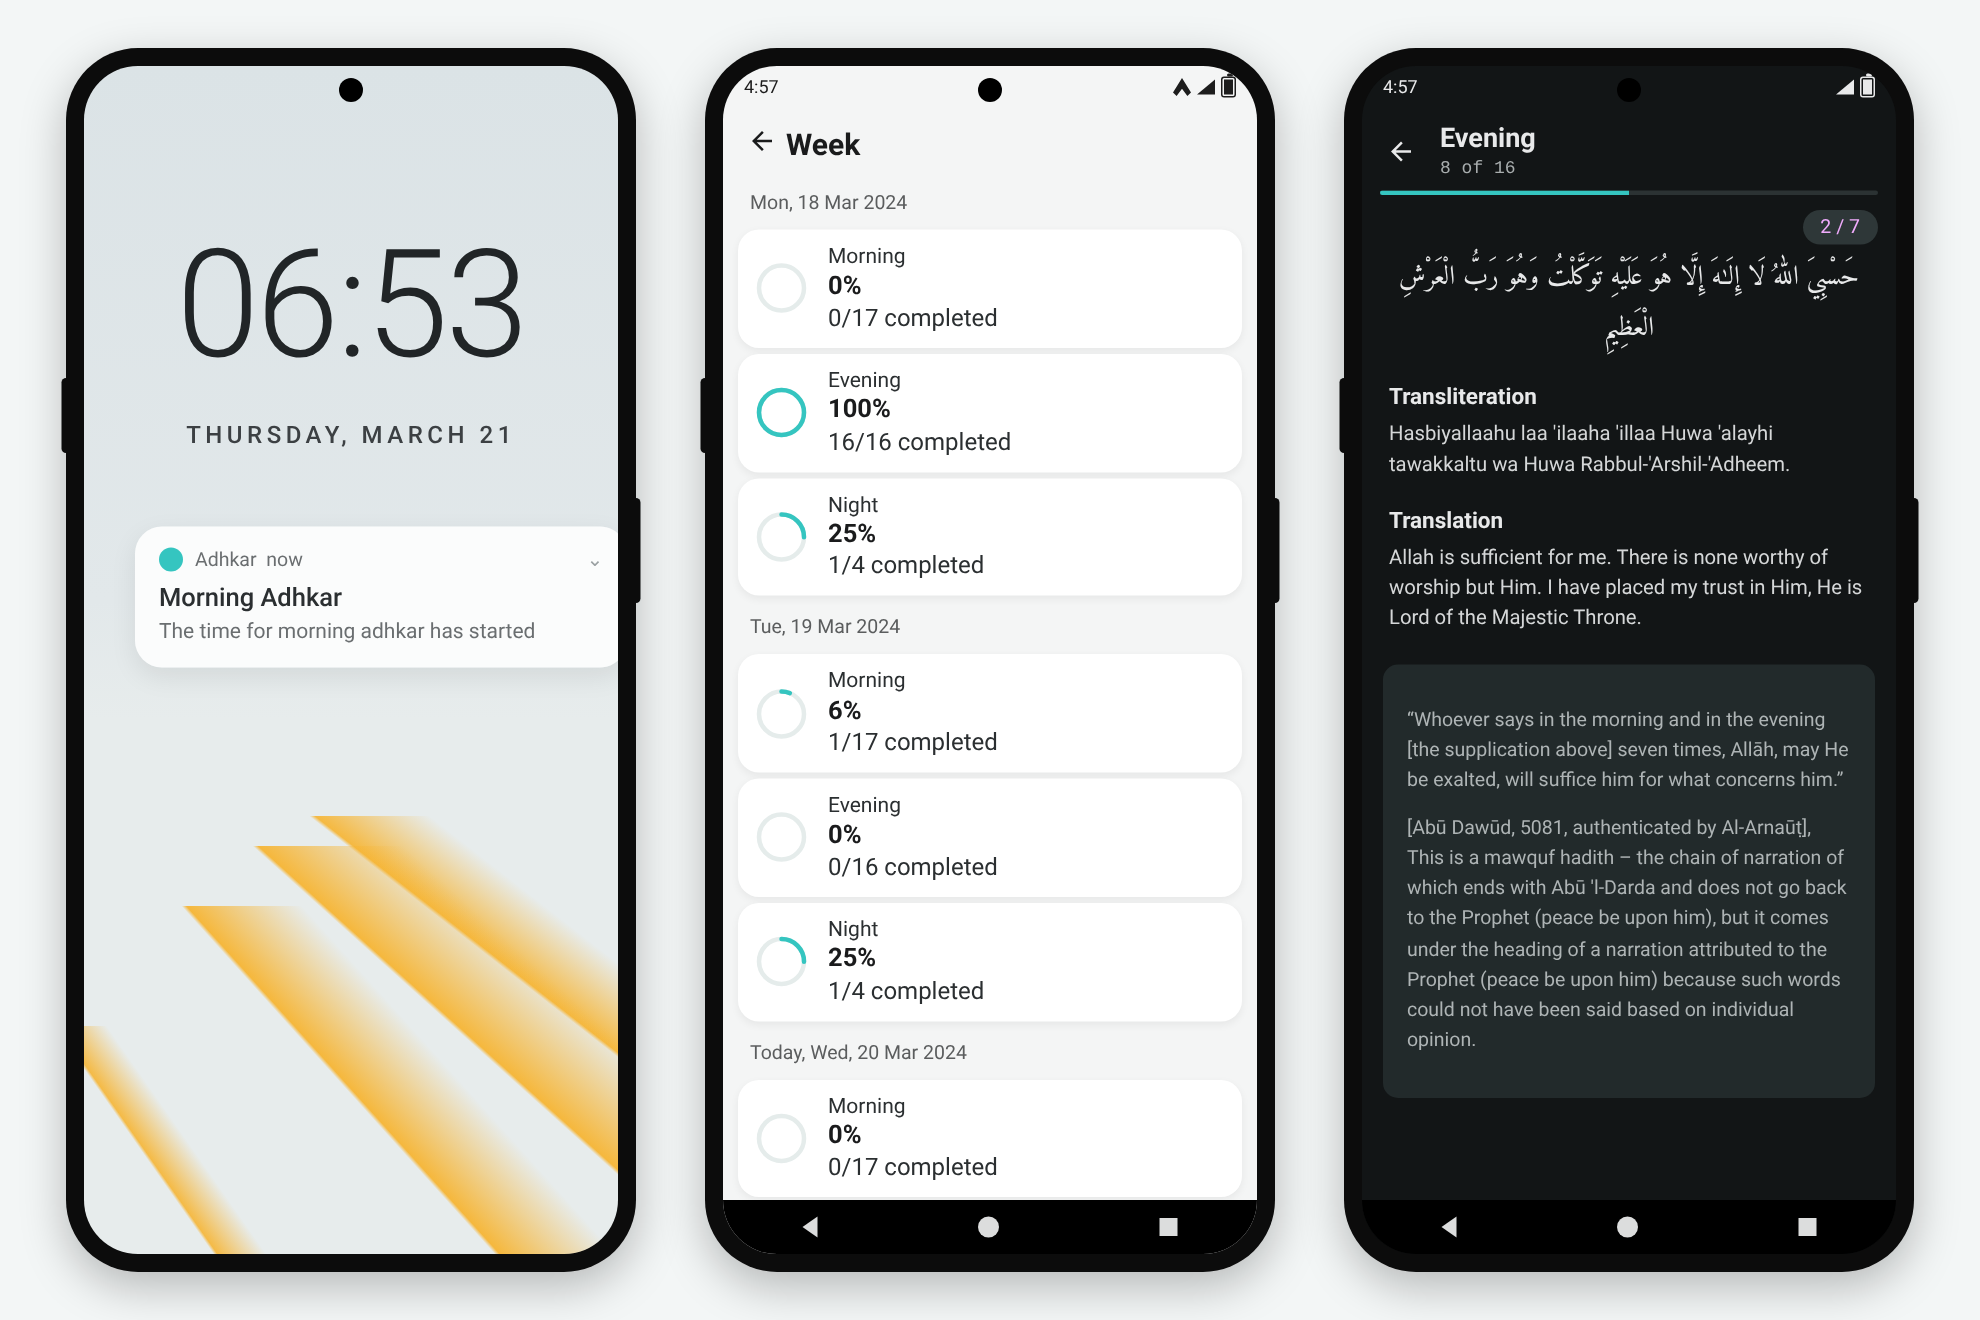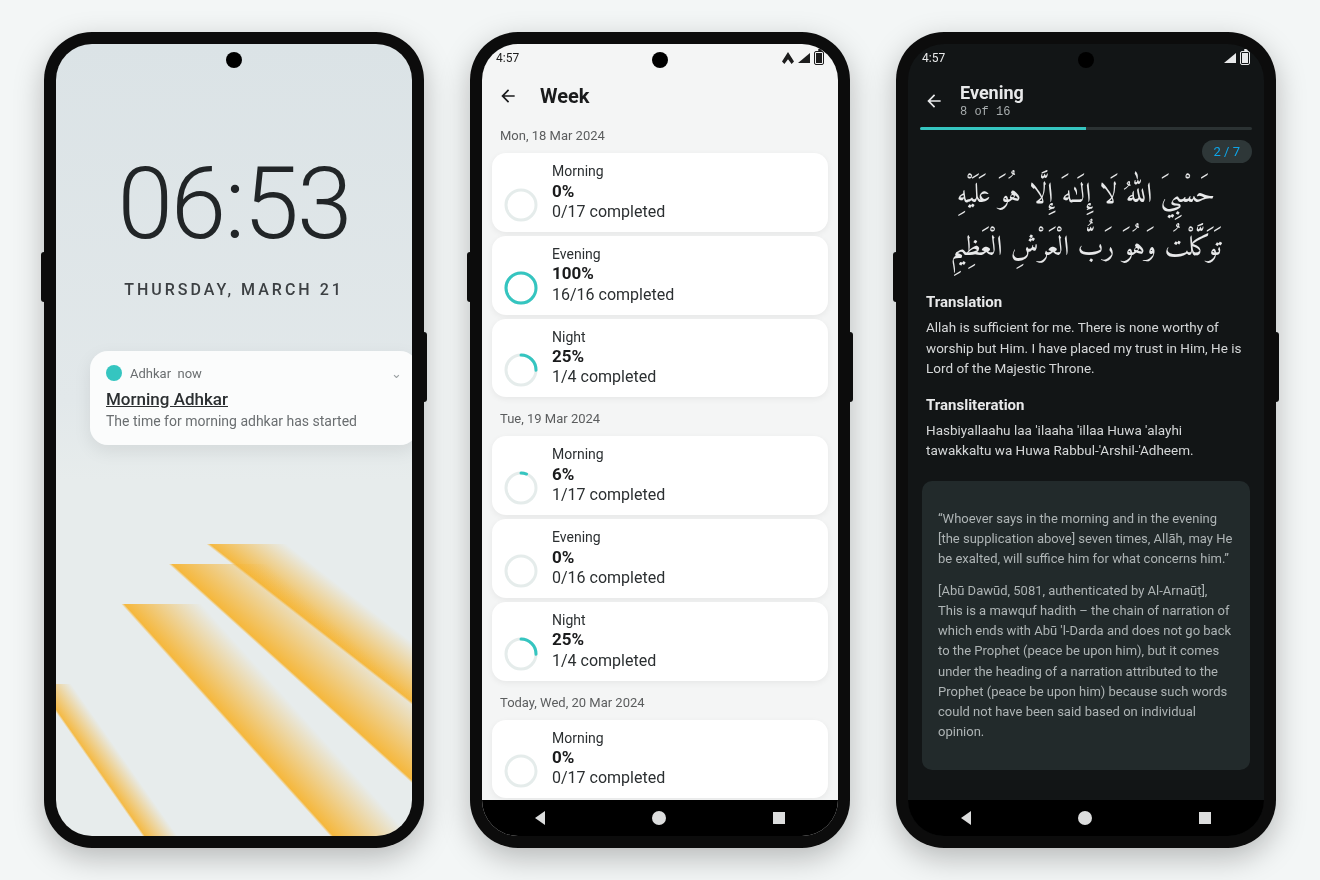--- a/index.html
+++ b/index.html
@@ -63,61 +63,61 @@
   .date{font-size:16px;letter-spacing:3px;color:#3c4043;margin-top:26px;font-weight:500;text-align:center;}
   .notif{
     margin-top:52px;width:328px;padding:14px 16px 16px;border-radius:18px;
     background:rgba(255,255,255,.85);backdrop-filter:blur(6px);
     box-shadow:0 6px 18px rgba(0,0,0,.08);
     margin-left:40px;
   }
   .notif-top{display:flex;align-items:center;gap:8px;color:#6a6e70;font-size:13px;}
   .notif-appicon{width:16px;height:16px;border-radius:50%;background:var(--teal);}
   .notif-chev{margin-left:auto;color:#9aa0a2;}
-  .notif-title{font-size:17px;color:#2b2f31;margin-top:8px;font-weight:500;text-decoration:underline;}
+  .notif-title{font-size:17px;color:#2b2f31;margin-top:8px;font-weight:500;}
   .notif-body{font-size:14px;color:#6a6e70;margin-top:4px;}
   
   .app-light{background:var(--light-grey-bg);height:100%;display:flex;flex-direction:column;}
   .statusbar{height:24px;display:flex;align-items:center;padding:4px 14px 0;font-size:12px;color:#1d1d1d;}
   .statusbar.dark{color:#e8e9ea;}
   .st-spacer{flex:1;}
   .st-icons{display:flex;gap:4px;align-items:center;}
   .tri{width:0;height:0;border-style:solid;border-width:0 0 10px 12px;border-color:transparent transparent currentColor transparent;}
   .wifi{width:12px;height:12px;background:currentColor;clip-path:polygon(50% 0,100% 80%,80% 100%,50% 60%,20% 100%,0 80%);} 
   .batt{width:10px;height:14px;border:1px solid currentColor;border-radius:2px;position:relative;}
   .batt::before{content:"";position:absolute;top:-3px;left:3px;width:4px;height:2px;background:currentColor;border-radius:1px;}
   .batt::after{content:"";position:absolute;inset:1px;background:currentColor;}
-  .appbar{display:flex;align-items:center;gap:22px;padding:12px 16px 10px;background:transparent;margin-top:4px;}
+  .appbar{display:flex;align-items:flex-start;gap:6px;padding:12px 16px 10px;background:transparent;margin-top:4px;}
   .back-arrow{width:20px;height:20px;}
   .appbar-title{font-size:20px;font-weight:700;color:#1a1b1c;}
   .list{flex:1;overflow:hidden;padding:0 8px;}
   .day-label{font-size:13px;color:#5b5d5e;padding:10px 10px 6px;}
   .row{
     background:var(--card);border-radius:14px;padding:10px 12px;margin:4px 2px;
-    display:flex;gap:14px;align-items:flex-end;box-shadow:var(--shadow);
+    display:flex;gap:14px;align-items:center;box-shadow:var(--shadow);
   }
   .ring{width:34px;height:34px;border-radius:50%;position:relative;flex:0 0 34px;}
   .ring svg{transform:rotate(-90deg);}
   .row-txt{display:flex;flex-direction:column;line-height:1.25;}
   .row-name{font-size:14px;color:#2b2f31;}
   .row-pct{font-size:17px;font-weight:700;color:#1a1b1c;}
   .row-count{font-size:16px;color:#2b2f31;}
   .navbar{height:36px;background:#000;display:flex;justify-content:space-around;align-items:center;color:#dcdddd;}
   .nav-tri{width:0;height:0;border-style:solid;border-width:7px 10px 7px 0;border-color:transparent #dcdddd transparent transparent;}
   .nav-circ{width:14px;height:14px;border-radius:50%;background:#dcdddd;}
   .nav-sq{width:12px;height:12px;background:#dcdddd;}
   
   .app-dark{background:var(--dark-bg);height:100%;display:flex;flex-direction:column;color:var(--dark-txt);}
   .dbar{display:flex;align-items:center;gap:16px;padding:10px 16px 6px;margin-top:4px;}
   .dbar-title{font-size:18px;font-weight:700;}
   .dbar-sub{font-size:12px;color:var(--dark-sub);margin-top:2px;font-family:Liberation Mono, monospace;}
   .progress{height:3px;background:#2b3233;margin:2px 12px 0;border-radius:2px;overflow:hidden;}
   .progress>div{height:100%;background:var(--teal);width:50%;}
-  .count-pill{align-self:flex-end;margin:10px 12px 0 0;background:#2e3738;color:#0ea5e9;font-size:13px;padding:4px 12px;border-radius:14px;}
-  .arabic{font-size:28px;line-height:1.9;text-align:center;direction:rtl;padding:6px 18px 0;font-family:"Amiri","Traditional Arabic","Scheherazade New",serif;}
+  .count-pill{align-self:flex-end;margin:10px 12px 0 0;background:#2e3738;color:#f0abfc;font-size:13px;padding:4px 12px;border-radius:14px;}
+  .arabic{font-size:18px;line-height:1.9;text-align:center;direction:rtl;padding:6px 18px 0;font-family:"Amiri","Traditional Arabic","Scheherazade New",serif;}
   .sect{padding:0 18px;margin-top:18px;}
   .sect h4{margin:0 0 6px;font-size:15px;font-weight:700;}
   .sect p{margin:0;font-size:13.5px;line-height:1.5;color:#d5d7d8;}
   .note{
     margin:20px 14px 0;background:#222a2b;border-radius:10px;padding:28px 16px;
     font-size:13px;line-height:1.55;color:#aeb4b5;
   }
   .note p{margin:0 0 12px;}
   .note p:last-child{margin:0;}
 </style>
@@ -275,26 +275,26 @@
             <div class="dbar-title">Evening</div>
             <div class="dbar-sub">8 of 16</div>
           </div>
         </div>
         <div class="progress">
             <div id="p3-progress" style="width: 50%;"></div>
           </div>
         <div class="count-pill">2 / 7</div>
         <div class="arabic">حَسْبِيَ اللّٰهُ لَا إِلَـٰهَ إِلَّا هُوَ عَلَيْهِ تَوَكَّلْتُ وَهُوَ رَبُّ الْعَرْشِ الْعَظِيمِ</div>
         <div class="sect">
+          <h4>Transliteration</h4>
+          <p>Hasbiyallaahu laa 'ilaaha 'illaa Huwa 'alayhi tawakkaltu wa Huwa Rabbul-'Arshil-'Adheem.</p>
+        </div>
+        <div class="sect">
           <h4>Translation</h4>
           <p>Allah is sufficient for me. There is none worthy of worship but Him. I have placed my trust in Him, He is Lord of the Majestic Throne.</p>
-        </div>
-        <div class="sect">
-          <h4>Transliteration</h4>
-          <p>Hasbiyallaahu laa 'ilaaha 'illaa Huwa 'alayhi tawakkaltu wa Huwa Rabbul-'Arshil-'Adheem.</p>
         </div>
         <div class="note">
           <p>“Whoever says in the morning and in the evening [the supplication above] seven times, Allāh, may He be exalted, will suffice him for what concerns him.”</p>
           <p>[Abū Dawūd, 5081, authenticated by Al-Arnaūṭ], This is a mawquf hadith – the chain of narration of which ends with Abū 'l-Darda and does not go back to the Prophet (peace be upon him), but it comes under the heading of a narration attributed to the Prophet (peace be upon him) because such words could not have been said based on individual opinion.</p>
         </div>
         <div style="flex:1"></div>
         <div class="navbar">
           <span class="nav-tri"></span>
           <span class="nav-circ"></span>
           <span class="nav-sq"></span>

